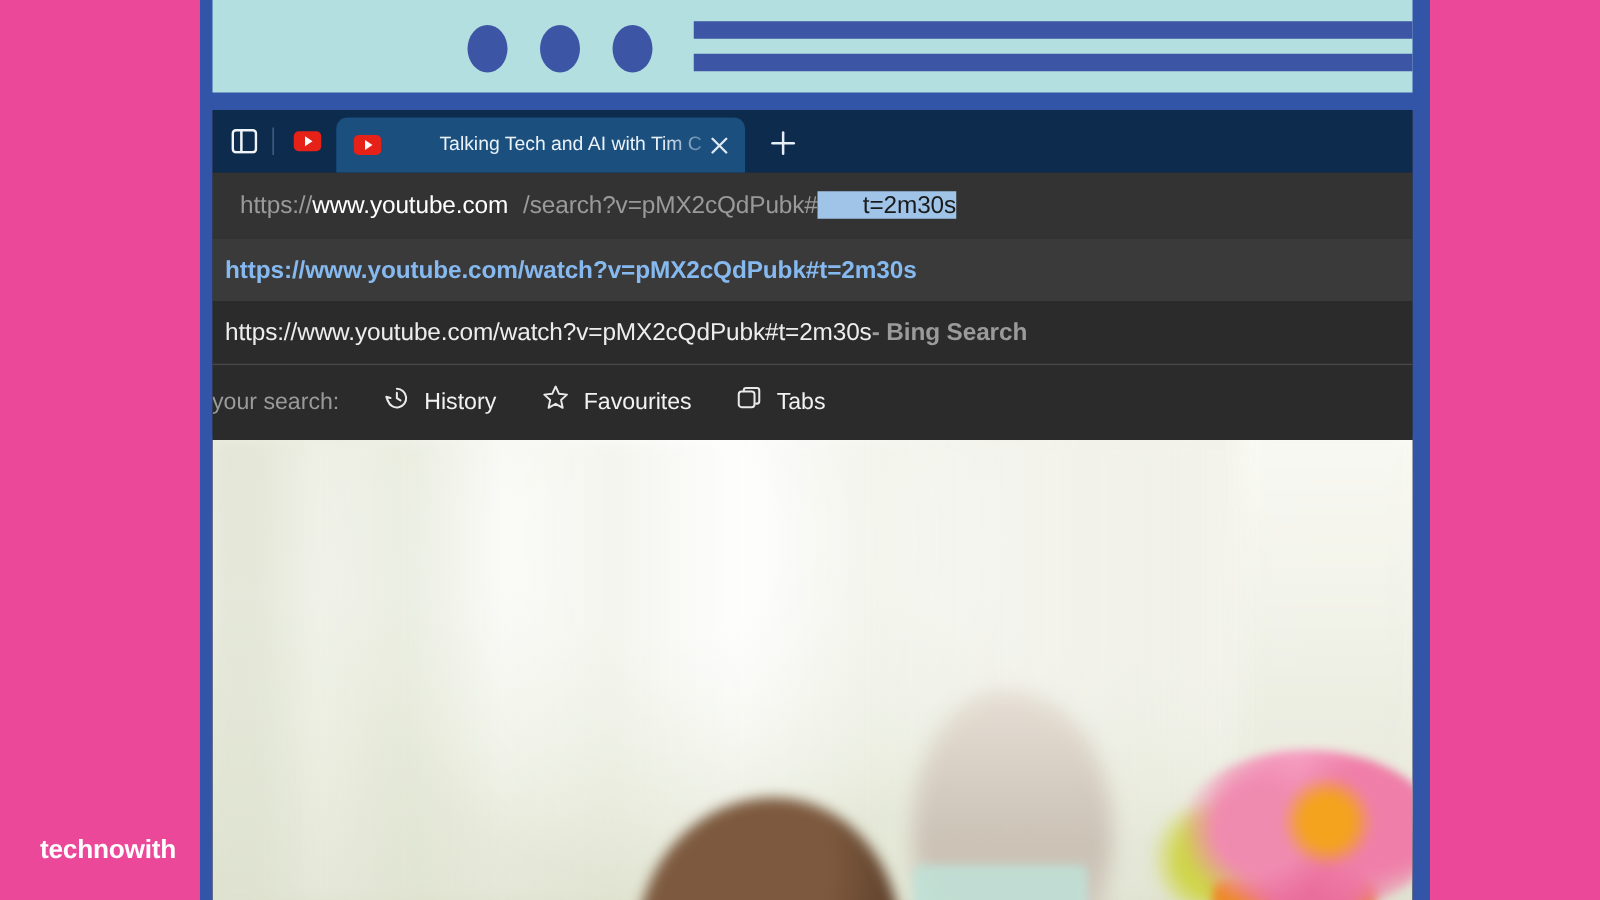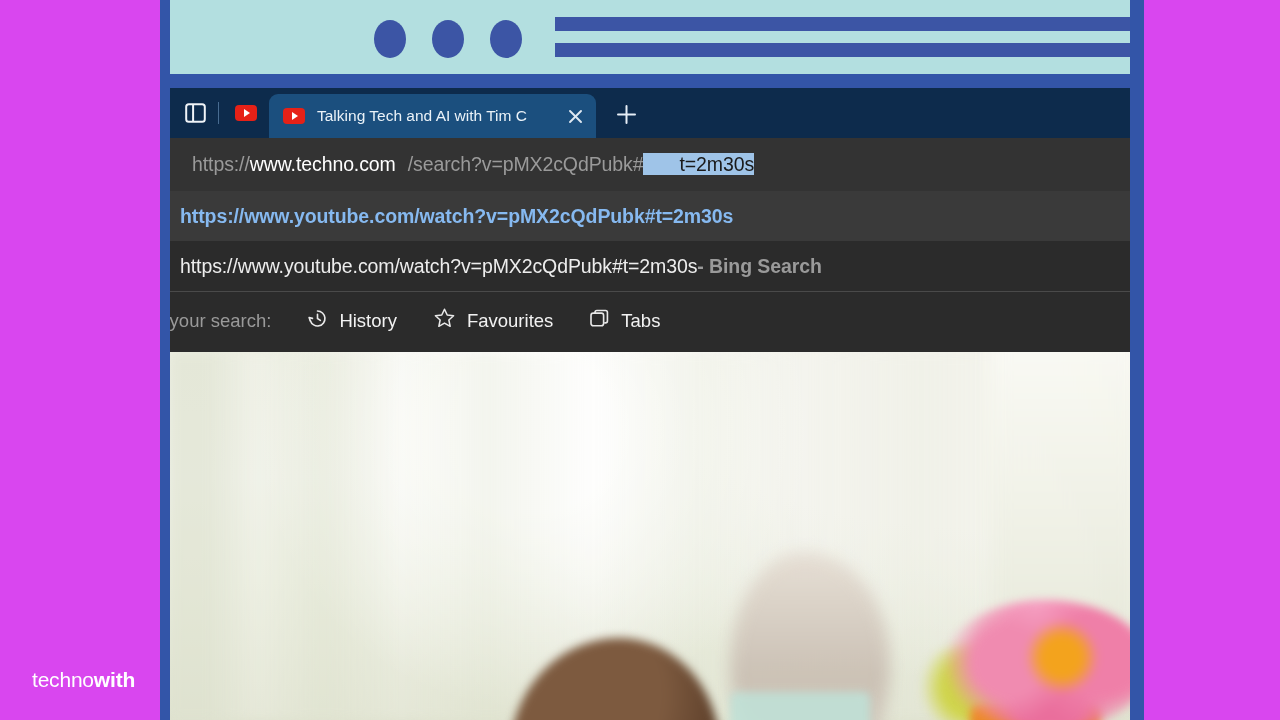--- a/index.html
+++ b/index.html
@@ -1,28 +1,28 @@
 <!DOCTYPE html>
 <html><head>
 <meta charset="utf-8">
 <style>
   * { margin:0; padding:0; box-sizing:border-box; }
   html, body {
     width:1280px; height:720px; overflow:hidden;
     font-family:"Liberation Sans", sans-serif;
     background:#0d8fb5;
   }
-  #stage { position:relative; width:1280px; height:720px; background:#d946ef; }
+  #stage { position:relative; width:1280px; height:720px; background:#ec4899;text-align:center; }
 
   
   #watermark {
     position:absolute; left:32px; top:668px;
     font-size:21px; letter-spacing:-.2px; color:#ffffff; white-space:nowrap;
   }
-  #watermark .light { font-weight:400; }
+  #watermark .light { font-weight:700; }
   #watermark .bold  { font-weight:700; }
 
   
   #frame {
     position:absolute; left:160px; top:0px; width:984px; height:720px;
     background:#3355a8;
   }
 
   
   #banner {
@@ -243,21 +243,21 @@
       <div id="newtab">
         <svg width="21" height="21" viewBox="0 0 21 21">
           <line x1="10.5" y1="2" x2="10.5" y2="19" stroke="#e6eef6" stroke-width="2" stroke-linecap="round"></line>
           <line x1="2" y1="10.5" x2="19" y2="10.5" stroke="#e6eef6" stroke-width="2" stroke-linecap="round"></line>
         </svg>
       </div>
     </div>
 
     <div id="urlbar">
       <div id="urltext">
-        <span class="dim">https://</span><span class="strong">www.techno.com</span><span class="dim">/search?v=pMX2cQdPubk#</span><span class="sel">t=2m30s</span>
+        <span class="dim">https://</span><span class="strong">www.youtube.com</span><span class="dim">/search?v=pMX2cQdPubk#</span><span class="sel">t=2m30s</span>
       </div>
     </div>
 
     <div class="sugg" id="sugg-0">
       <span>https://www.youtube.com/watch?v=pMX2cQdPubk#t=2m30s</span>
     </div>
 
     <div class="sugg" id="sugg-1">
       <span>https://www.youtube.com/watch?v=pMX2cQdPubk#t=2m30s</span>
         <span class="suffix"> - Bing Search</span>

